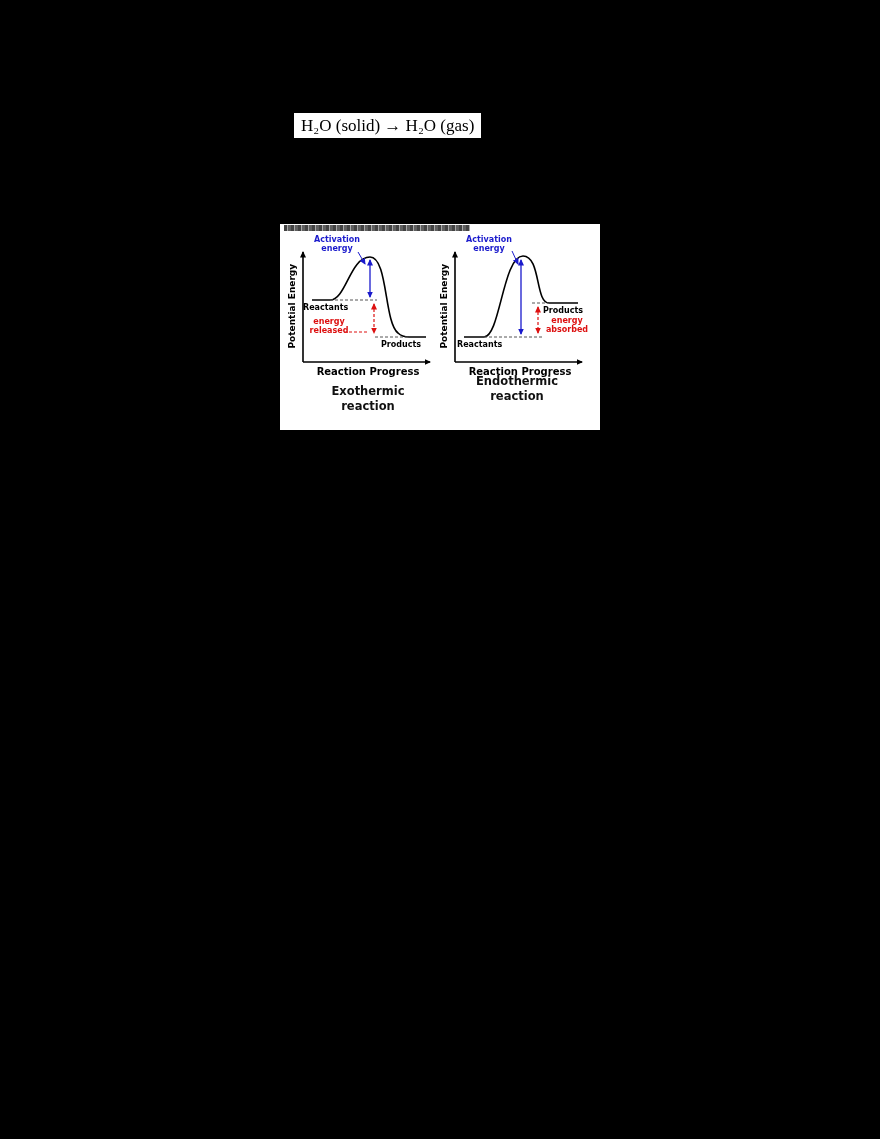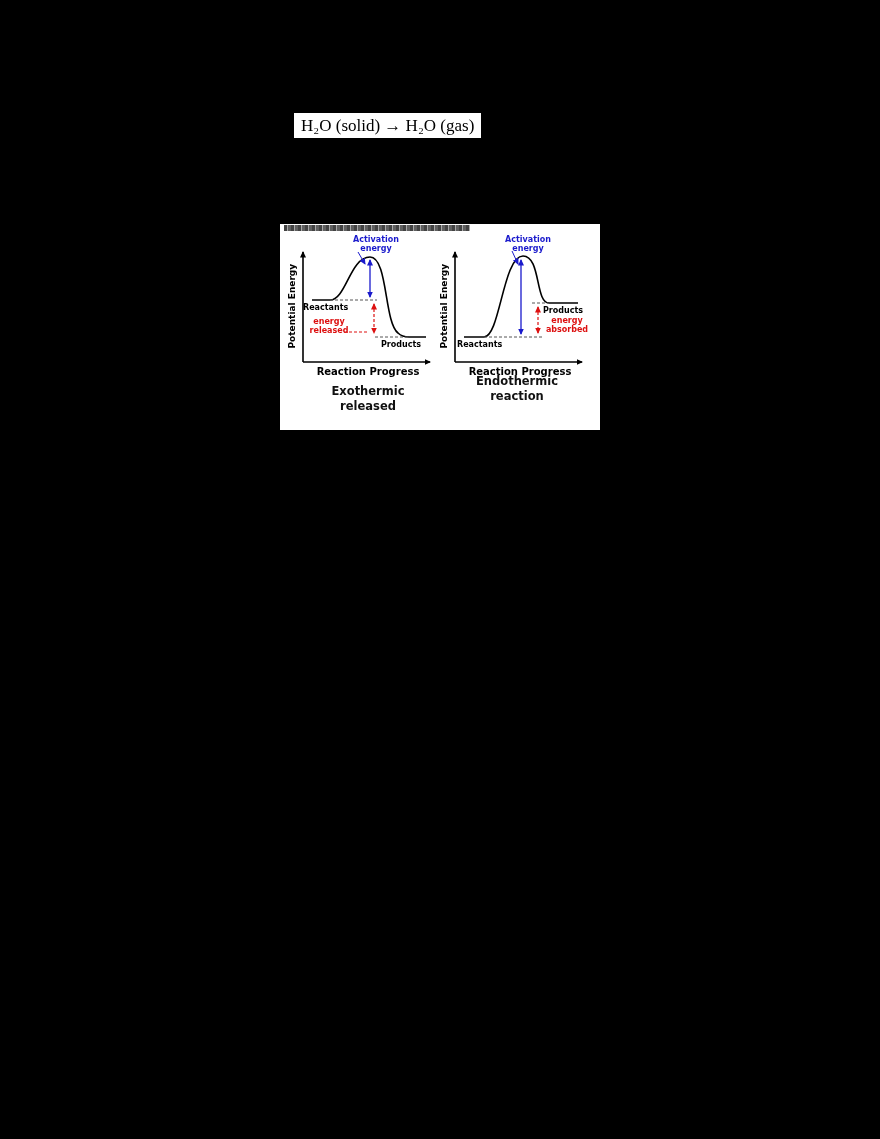--- a/index.html
+++ b/index.html
@@ -13,21 +13,21 @@
 
   
   .figure{position:absolute;left:280px;top:224px;width:320px;height:206px;background:#fff;}
   .noise-top{position:absolute;left:4px;top:1px;width:186px;height:6px;opacity:.85;
              background:repeating-linear-gradient(90deg,#222 0 3px,#999 3px 4px,#444 4px 7px);}
   .fig-svg{position:absolute;left:0;top:0;}
   .fl{position:absolute;font-family:"DejaVu Sans","Liberation Sans",sans-serif;color:#000;
       white-space:pre-line;line-height:1.15;}
   .b{font-weight:bold;}
   .sm{font-size:8px;}
-  .blue{color:#1a1acc;margin-left:39px;}
+  .blue{color:#1a1acc;}
   .red{color:#dd1111;}
   .ctr{text-align:center;}
   .rot{width:110px;transform:rotate(-90deg);font-size:9px;}
   .axis-x{width:130px;font-size:10px;}
   .caption{width:128px;font-size:11.5px;font-weight:bold;color:#111;line-height:1.3;}
 
   
   .noise-strip{position:absolute;left:395px;top:963px;width:215px;height:12px;background:#fff;}
   .noise-strip::after{content:"";position:absolute;left:6px;right:6px;top:3px;bottom:3px;
       background:repeating-linear-gradient(90deg,#333 0 1px,transparent 1px 3px,#666 3px 4px,transparent 4px 7px);}
@@ -83,21 +83,21 @@
 
     <div class="fl rot b ctr" style="left:-43px;top:77px;">Potential Energy</div>
     <div class="fl sm b blue ctr" style="left:30px;top:11px;width:54px;">Activation
 energy</div>
     <div class="fl sm b" style="left:23px;top:79px;">Reactants</div>
     <div class="fl sm b red ctr" style="left:27px;top:93px;width:44px;">energy
 released</div>
     <div class="fl sm b" style="left:101px;top:116px;">Products</div>
     <div class="fl axis-x b ctr" style="left:23px;top:142px;">Reaction Progress</div>
     <div class="fl caption ctr" style="left:24px;top:160px;">Exothermic
-released</div>
+reaction</div>
 
     <div class="fl rot b ctr" style="left:109px;top:77px;">Potential Energy</div>
     <div class="fl sm b blue ctr" style="left:182px;top:11px;width:54px;">Activation
 energy</div>
     <div class="fl sm b" style="left:177px;top:116px;">Reactants</div>
     <div class="fl sm b red ctr" style="left:264px;top:92px;width:46px;">energy
 absorbed</div>
     <div class="fl sm b" style="left:263px;top:82px;">Products</div>
     <div class="fl axis-x b ctr" style="left:175px;top:142px;">Reaction Progress</div>
     <div class="fl caption ctr" style="left:173px;top:150px;">Endothermic

